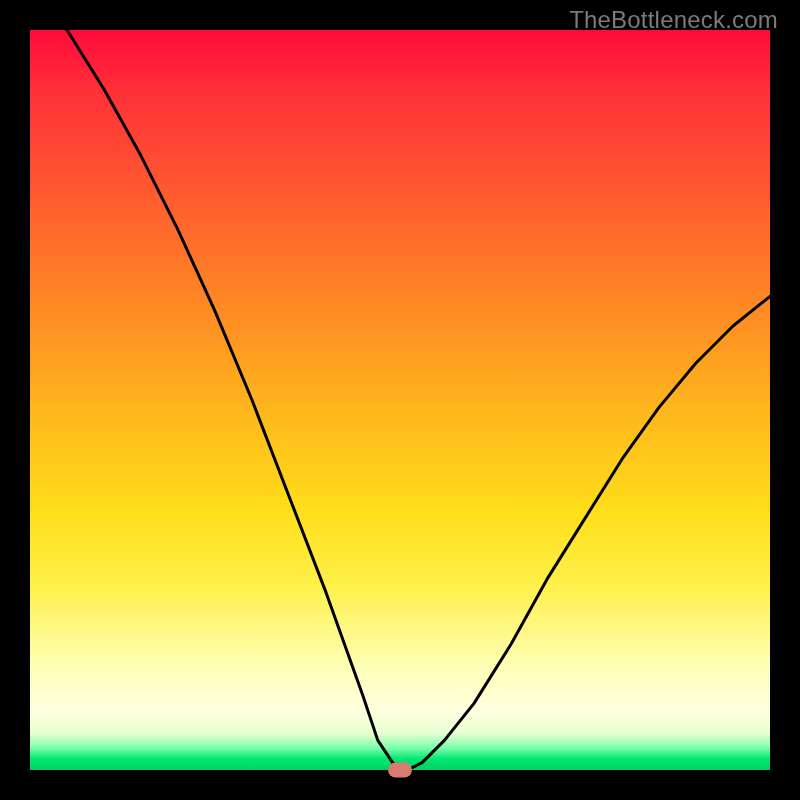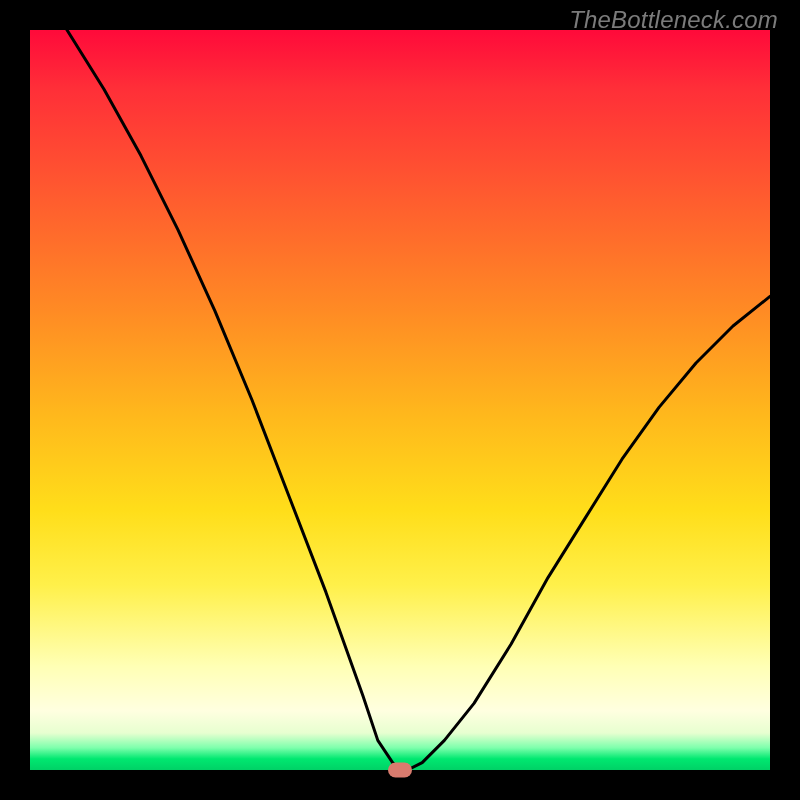--- a/index.html
+++ b/index.html
@@ -9,21 +9,20 @@
     height: 800px;
     background: #000;
     overflow: hidden;
     font-family: Arial, Helvetica, sans-serif;
   }
   #frame {
     position: relative;
     width: 800px;
     height: 752px;
     background: #000;
-    font-style: italic;
   }
   #plot-area {
     position: absolute;
     left: 30px;
     top: 30px;
     width: 740px;
     height: 740px;
     
     background: linear-gradient(
       to bottom,

